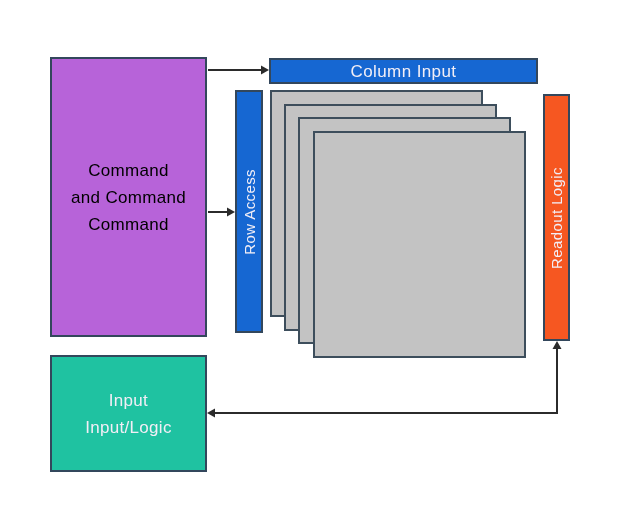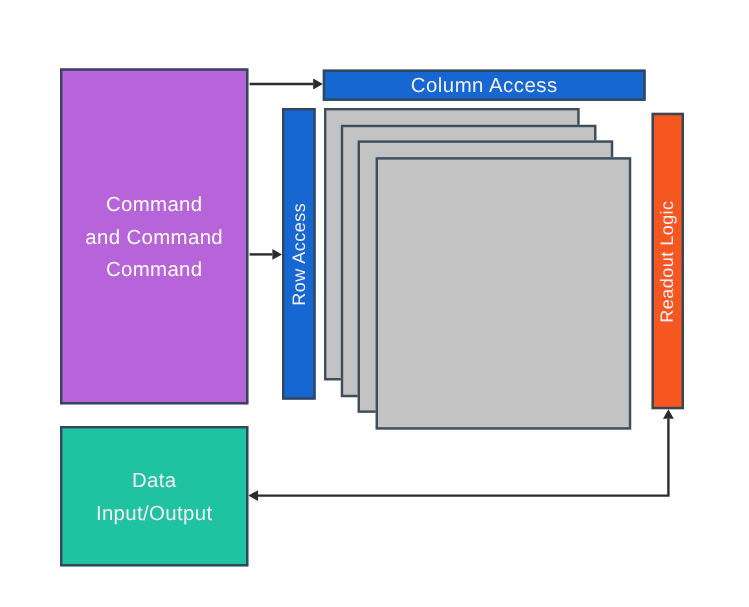--- a/index.html
+++ b/index.html
@@ -39,49 +39,49 @@
   #plane-1{left:270px;top:90px;z-index:1;}
   #plane-2{left:284px;top:104px;z-index:2;}
   #plane-3{left:298px;top:117px;z-index:3;}
   #plane-4{left:313px;top:131px;z-index:4;}
 </style>
 </head>
 <body>
 
 <div class="canvas">
 
-  <div class="box" id="cmd-box" style="background-color: rgb(183, 99, 217); border-color: rgb(51, 71, 92); color: #ffffff;">
+  <div class="box" id="cmd-box" style="background-color: rgb(183, 99, 217); border-color: rgb(51, 71, 92); color: #000000;">
     <div class="label">
       <div>Command</div>
       <div>and Command</div>
       <div>Command</div>
     </div>
   </div>
 
   <div class="box" id="colacc-box" style="background-color: rgb(22, 103, 210); border-color: rgb(51, 71, 92); color: rgb(242, 238, 246);">
-    <span class="hbar-label">Column Access</span>
+    <span class="hbar-label">Column Input</span>
   </div>
 
   <div class="box" id="rowacc-box" style="background-color: rgb(22, 103, 210); border-color: rgb(51, 71, 92); color: rgb(242, 238, 246);">
     <span class="vlabel">Row Access</span>
   </div>
 
   <div class="plane" id="plane-1" style="background-color: rgb(195, 195, 195);"></div>
   <div class="plane" id="plane-2" style="background-color: rgb(195, 195, 195);"></div>
   <div class="plane" id="plane-3" style="background-color: rgb(195, 195, 195);"></div>
   <div class="plane" id="plane-4" style="background-color: rgb(195, 195, 195);"></div>
 
   <div class="box" id="readout-box" style="background-color: rgb(246, 87, 33); border-color: rgb(51, 71, 92); color: rgb(242, 238, 246);">
     <span class="vlabel">Readout Logic</span>
   </div>
 
   <div class="box" id="dataio-box" style="background-color: rgb(31, 194, 161); border-color: rgb(51, 71, 92); color: rgb(242, 238, 246);">
     <div class="label">
-      <div>Data</div>
-      <div>Input/Output</div>
+      <div>Input</div>
+      <div>Input/Logic</div>
     </div>
   </div>
 
   <svg class="arrows" width="624" height="506" viewBox="0 0 624 506" style="color: rgb(43, 43, 43);">
 
     <line x1="208" y1="70" x2="261" y2="70"></line>
     <polygon points="261,65.5 261,74.5 269,70"></polygon>
 
     <line x1="208" y1="212" x2="227" y2="212"></line>
     <polygon points="227,207.5 227,216.5 235,212"></polygon>

